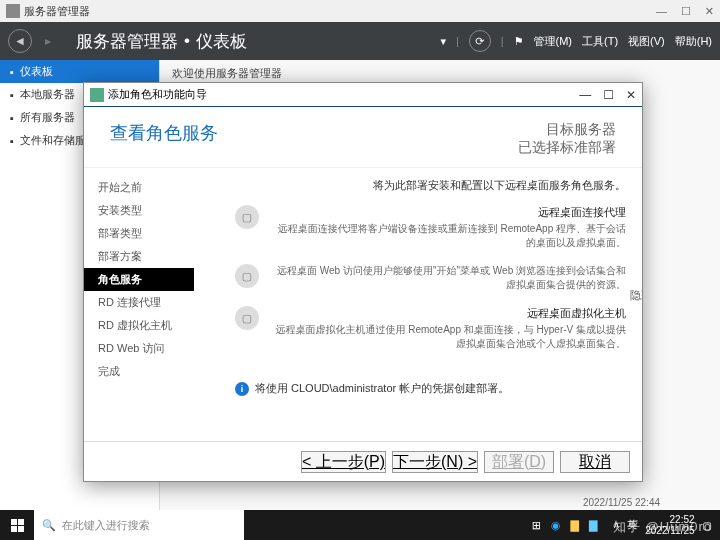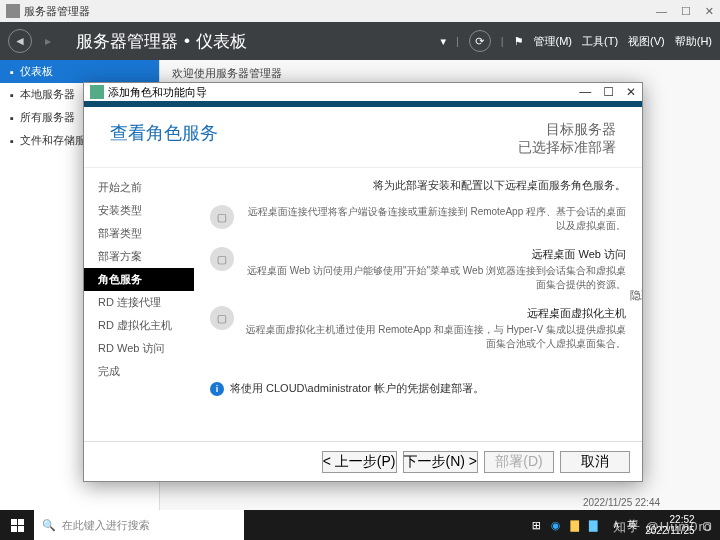--- a/index.html
+++ b/index.html
@@ -11,40 +11,40 @@
 .nav-arrow { width:24px; height:24px; border:1px solid #888; border-radius:50%; display:flex; align-items:center; justify-content:center; margin-right:4px; color:#ccc; font-size:12px; }
 .breadcrumb { font-size:17px; margin-left:12px; display:flex; align-items:center; gap:6px; }
 .header-right { margin-left:auto; display:flex; align-items:center; gap:10px; font-size:11px; }
 .header-right .ico { width:22px; height:22px; border:1px solid #888; border-radius:50%; display:flex; align-items:center; justify-content:center; font-size:11px; }
 .main { display:flex; height:calc(100% - 60px - 30px); background:#fff; }
 .sidebar { width:160px; background:#fff; border-right:1px solid #ddd; }
 .sidebar-item { display:flex; align-items:center; padding:4px 10px; font-size:11px; color:#333; gap:6px; }
 .sidebar-item.sel { background:#1976d2; color:#fff; }
 .content-area { flex:1; background:#f8f8f8; padding:6px 12px; font-size:11px; color:#444; }
 .wizard { position:absolute; left:83px; top:82px; width:560px; height:400px; background:#fff; border:1px solid #888; box-shadow:0 4px 20px rgba(0,0,0,0.4); display:flex; flex-direction:column; }
-.wiz-title { height:24px; background:#fff; display:flex; align-items:center; padding:0 6px; font-size:11px; border-bottom:6px solid #0c4a6e; }
+.wiz-title { height:24px; background:#fff; display:flex; align-items:center; padding:0 6px; font-size:11px; border-bottom:1px solid #0c4a6e; }
 .wiz-title .ctrls { margin-left:auto; display:flex; gap:12px; font-size:12px; color:#333; }
 .wiz-header { padding:14px 26px 10px; display:flex; justify-content:space-between; align-items:flex-start; border-bottom:1px solid #eee; }
 .wiz-header h1 { font-size:18px; font-weight:400; color:#1a6fb8; }
 .wiz-header .srv { text-align:right; font-size:14px; color:#666; }
-.wiz-body { flex:1; display:flex; overflow:hidden; }
+.wiz-body { flex:1; display:flex; overflow:hidden;gap:25px; }
 .wiz-nav { width:110px; padding:8px 0; }
 .wiz-nav-item { padding:4px 14px; font-size:11px; color:#555; }
 .wiz-nav-item.sel { background:#000000; color:#fff;font-weight:bold; }
 .wiz-main { flex:1; padding:10px 16px; overflow:auto; font-size:11px; color:#333; position:relative;text-align:right; }
 .intro { margin-bottom:12px; }
 .role-item { display:flex; gap:10px; margin-bottom:14px; }
 .role-item .ri-icon { width:24px; height:24px; background:#ddd; border-radius:50%; flex-shrink:0; display:flex; align-items:center; justify-content:center; color:#777; font-size:11px; }
 .role-item .ri-title { font-weight:400; color:#222; margin-bottom:2px; }
 .role-item .ri-desc { font-size:10px; color:#666; line-height:1.4; }
 .info-row { display:flex; align-items:center; gap:6px; margin-top:30px; font-size:11px; }
 .info-row .info-icon { width:14px; height:14px; border-radius:50%; background:#1976d2; color:#fff; display:flex; align-items:center; justify-content:center; font-size:9px; font-weight:bold; }
 .hide-link { position:absolute; right:-10px; top:120px; font-size:11px; color:#555; }
 .wiz-footer { height:40px; border-top:1px solid #ddd; display:flex; align-items:center; justify-content:flex-end; gap:6px; padding:0 12px; }
-.wiz-footer button { min-width:70px; height:22px; font-size:14px; border:1px solid #999; background:#f5f5f5; cursor:pointer; }
+.wiz-footer button { min-width:70px; height:22px; font-size:16px; border:1px solid #999; background:#f5f5f5; cursor:pointer;text-decoration:underline; }
 .wiz-footer button:disabled { color:#aaa; }
 .taskbar { position:absolute; bottom:0; left:0; right:0; height:30px; background:#1a1a1a; display:flex; align-items:center; color:#fff; font-size:11px; }
 .start-btn { width:34px; height:30px; display:flex; align-items:center; justify-content:center; }
 .win-logo { display:grid; grid-template:repeat(2,6px)/repeat(2,6px); gap:1px; }
 .win-logo span { background:#fff; }
 .search-box { flex:0 0 210px; height:30px; background:#fff; display:flex; align-items:center; padding:0 8px; gap:6px; color:#888; }
 .task-icons { display:flex; margin-left:auto; align-items:center; gap:10px; padding:0 8px; }
 .tray { display:flex; align-items:center; gap:8px; padding:0 8px; font-size:10px; }
 .timestamp-bar { position:absolute; bottom:32px; right:60px; font-size:10px; color:#666; }
 .watermark { position:absolute; bottom:4px; right:8px; font-size:13px; color:rgba(255,255,255,0.7); letter-spacing:1px;margin-top:8px; }
@@ -140,27 +140,27 @@
         <div class="wiz-nav-item">RD 虚拟化主机</div>
         <div class="wiz-nav-item">RD Web 访问</div>
         <div class="wiz-nav-item">完成</div>
       </div>
     <div class="wiz-main">
       <div class="intro">将为此部署安装和配置以下远程桌面服务角色服务。</div>
       <div id="roles">
           <div class="role-item">
             <div class="ri-icon">▢</div>
             <div>
+              <div class="ri-title">远程桌面连接代理</div>
               <div class="ri-desc">远程桌面连接代理将客户端设备连接或重新连接到 RemoteApp 程序、基于会话的桌面以及虚拟桌面。</div>
             </div>
           </div>
           <div class="role-item">
             <div class="ri-icon">▢</div>
             <div>
-              <div class="ri-title">远程桌面 Web 访问</div>
               <div class="ri-desc">远程桌面 Web 访问使用户能够使用"开始"菜单或 Web 浏览器连接到会话集合和虚拟桌面集合提供的资源。</div>
             </div>
           </div>
           <div class="role-item">
             <div class="ri-icon">▢</div>
             <div>
               <div class="ri-title">远程桌面虚拟化主机</div>
               <div class="ri-desc">远程桌面虚拟化主机通过使用 RemoteApp 和桌面连接，与 Hyper-V 集成以提供虚拟桌面集合池或个人虚拟桌面集合。</div>
             </div>
           </div>

